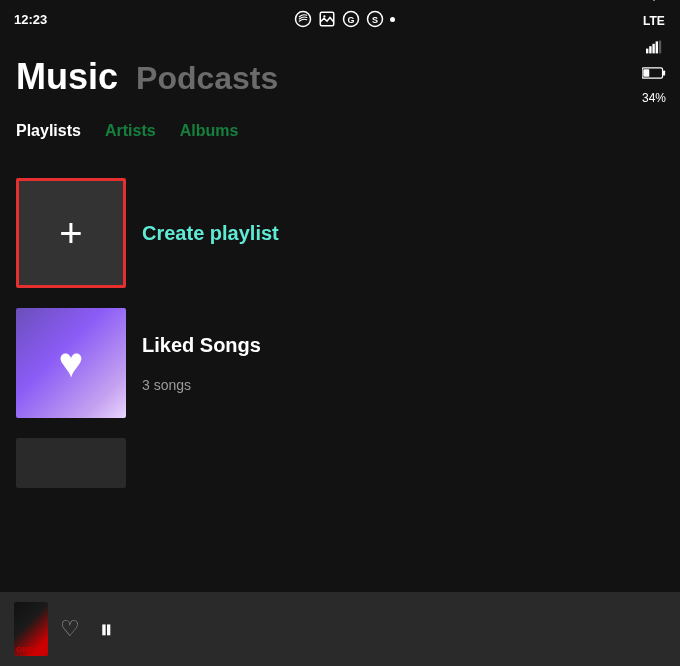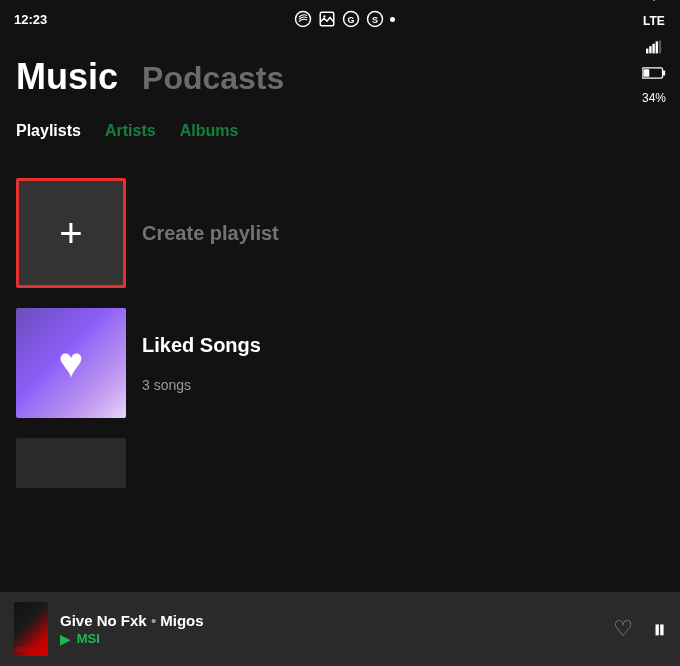--- a/index.html
+++ b/index.html
@@ -47,21 +47,21 @@
 
     
     .main-content {
       padding: 20px 16px 0;
     }
 
     
     .header-tabs {
       display: flex;
       align-items: baseline;
-      gap: 24px;
+      gap: 18px;
       margin-bottom: 24px;
     }
 
     .header-tab-music {
       font-size: 36px;
       font-weight: 900;
       color: #fff;
     }
 
     .header-tab-podcasts {
@@ -118,21 +118,21 @@
     .plus-icon {
       font-size: 40px;
       font-weight: 300;
       color: #fff;
       line-height: 1;
     }
 
     .create-playlist-label {
       font-size: 20px;
       font-weight: 700;
-      color: #737373;
+      color: #5eead4;
     }
 
     
     .liked-songs-thumb {
       width: 110px;
       height: 110px;
       background: linear-gradient(135deg, #6b4fbb 0%, #8b5cf6 40%, #c4a0f0 80%, #e8d5ff 100%);
       display: flex;
       align-items: center;
       justify-content: center;
@@ -377,28 +377,17 @@
 
   </div>
 </div>
 
 <div class="now-playing-bar">
   <div class="now-playing-album">
     <div class="gnf-art">
       <span class="gnf-text">GNF</span>
     </div>
   </div>
-  <div class="now-playing-info">
-    <div class="now-playing-title">
-      <span>Give No Fxk</span>
-      <span style="color:#9b9b9b;font-weight:400;"> • </span>
-      <span>Migos</span>
-    </div>
-    <div class="now-playing-meta">
-      <span class="now-playing-source-icon">▶</span>
-      <span class="now-playing-source">MSI</span>
-    </div>
-  </div>
   <div class="now-playing-controls">
     <span class="heart-btn">♡</span>
     <span class="pause-btn">⏸</span>
   </div>
 </div>
 
 </body></html>

